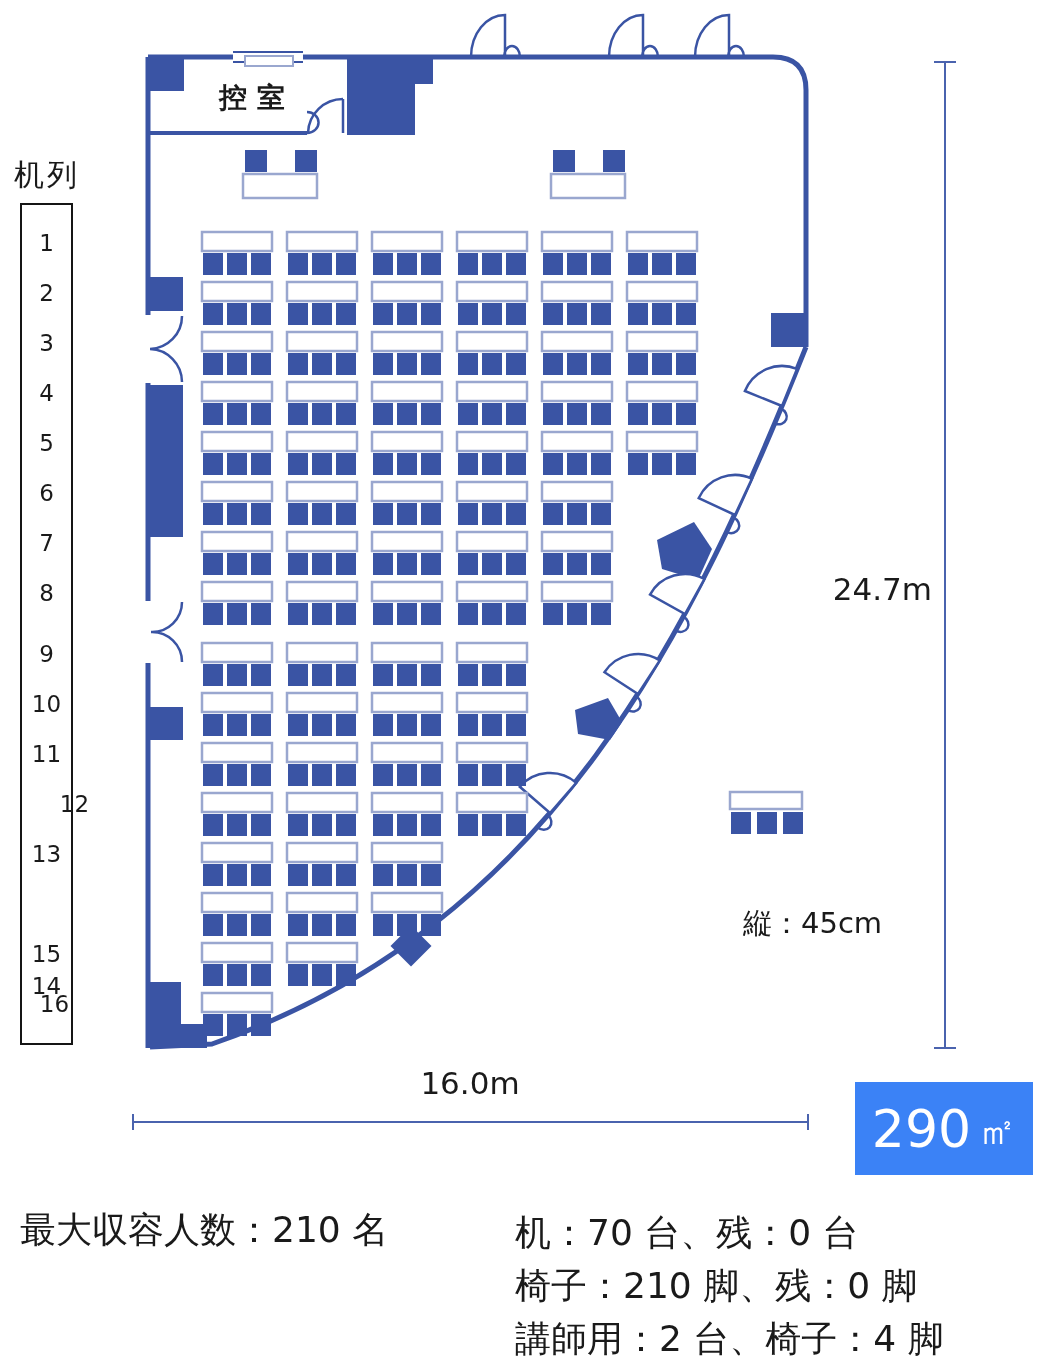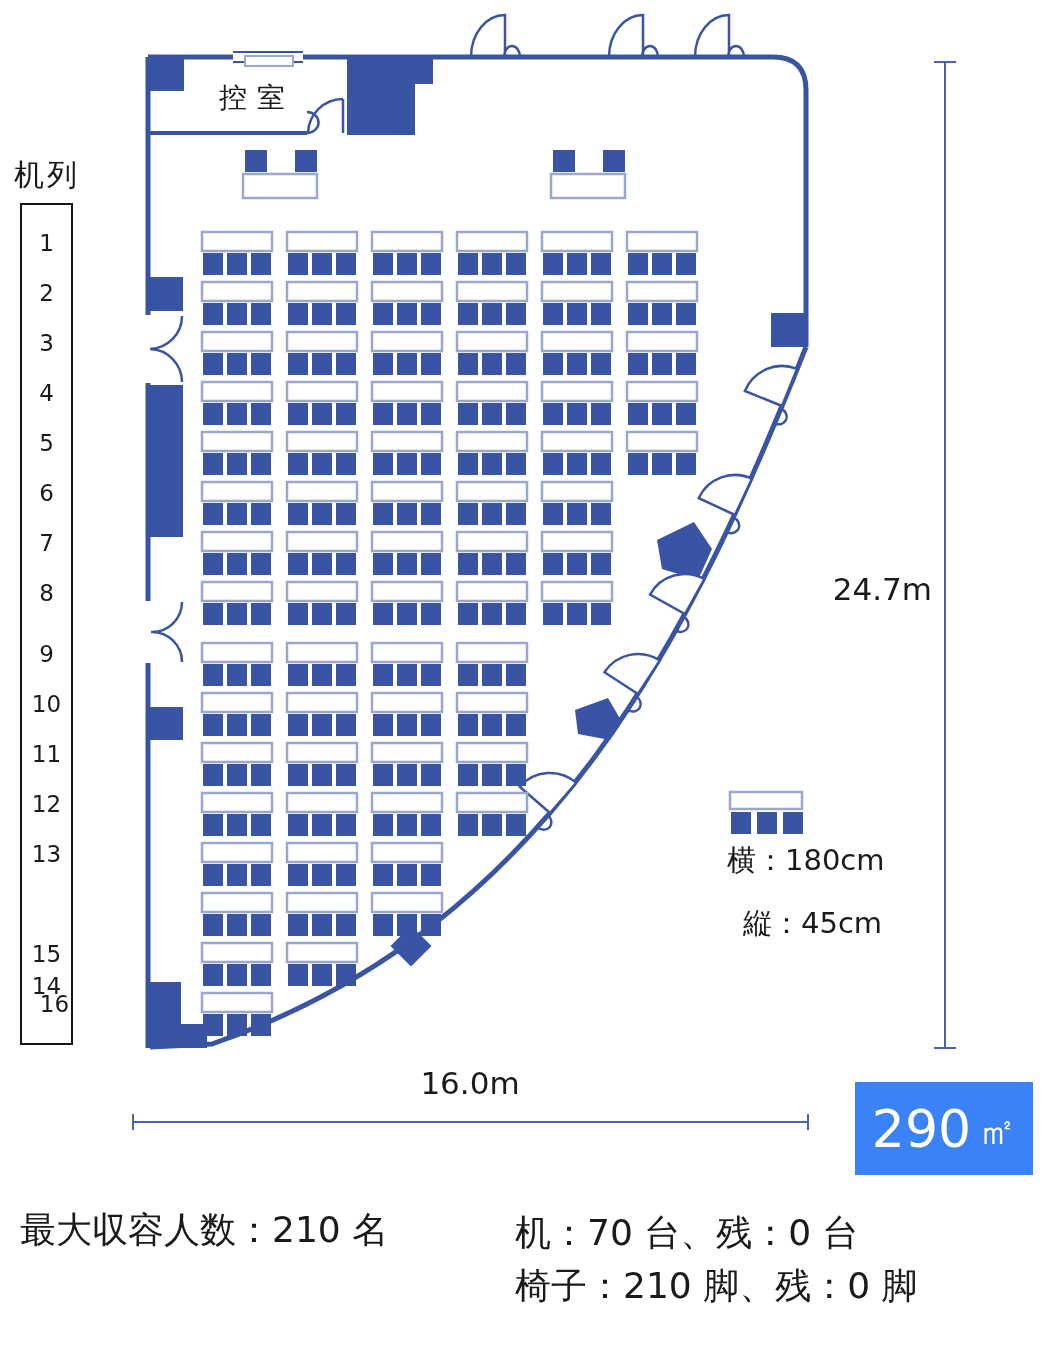--- a/index.html
+++ b/index.html
@@ -11,21 +11,21 @@
   svg{display:block;}
   #sidebar-box{
     position:absolute;left:20px;top:203px;width:53px;height:842px;
     border:2px solid #151515;box-sizing:border-box;background:#fff;
   }
   .row-num{
     position:absolute;left:0;width:100%;height:28px;line-height:28px;
     text-align:center;font-size:23px;color:#1a1a1a;
   }
   #sidebar-title{left:14px;top:155px;font-size:30px;letter-spacing:3px;}
-  #anteroom-label{left:196px;top:79px;width:122px;text-align:center;font-size:28px;letter-spacing:10px;}
+  #anteroom-label{left:196px;top:79px;width:122px;text-align:center;font-size:28px;letter-spacing:10px;font-weight:bold;}
   #dim-height-label{left:788px;top:571px;width:144px;text-align:right;font-size:31px;}
   #dim-width-label{left:395px;top:1065px;width:150px;text-align:center;font-size:31px;}
   #legend-w{left:727px;top:841px;font-size:29px;}
   #legend-d{left:727px;top:904px;font-size:29px;margin-left:16px;}
   #area-badge{
     left:855px;top:1082px;width:178px;height:93px;background:#3b82f6;
     display:flex;align-items:center;justify-content:center;gap:7px;color:#fff;
   }
   #area-badge .val{font-size:52px;line-height:1;}
   #area-badge .unit{font-size:38px;line-height:1;transform:translateY(2px);}
@@ -420,38 +420,38 @@
       <div class="row-num" style="top: 74px;">2</div>
       <div class="row-num" style="top: 124px;">3</div>
       <div class="row-num" style="top: 174px;">4</div>
       <div class="row-num" style="top: 224px;">5</div>
       <div class="row-num" style="top: 274px;">6</div>
       <div class="row-num" style="top: 324px;">7</div>
       <div class="row-num" style="top: 374px;">8</div>
       <div class="row-num" style="top: 435px;">9</div>
       <div class="row-num" style="top: 485px;">10</div>
       <div class="row-num" style="top: 535px;">11</div>
-      <div class="row-num" style="top: 585px;">12</div>
+      <div class="row-num" style="top: 585px; padding-left: 28px;">12</div>
       <div class="row-num" style="top: 635px;">13</div>
       <div class="row-num" style="top: 719px; margin-top: 48px;">14</div>
       <div class="row-num" style="top: 735px;">15</div>
       <div class="row-num" style="top: 785px; padding-left: 8px;">16</div>
     </div>
 
   <div id="anteroom-label" class="abs">控室</div>
 
   <div id="dim-height-label" class="abs">24.7m</div>
   <div id="dim-width-label" class="abs">16.0m</div>
 
-  <div id="legend-w" class="abs">横：180cm</div>
   <div id="legend-d" class="abs">縦：45cm</div>
 
   <div id="area-badge" class="abs">
     <span class="val">290</span>
     <span class="unit">㎡</span>
   </div>
 
   <div id="summary-capacity" class="abs">最大収容人数：210 名</div>
   <div id="summary-right" class="abs">
     <div>机：70 台、残：0 台</div>
     <div>椅子：210 脚、残：0 脚</div>
+    <div>講師用：2 台、椅子：4 脚</div>
   </div>
 </div>
 
 </body></html>

